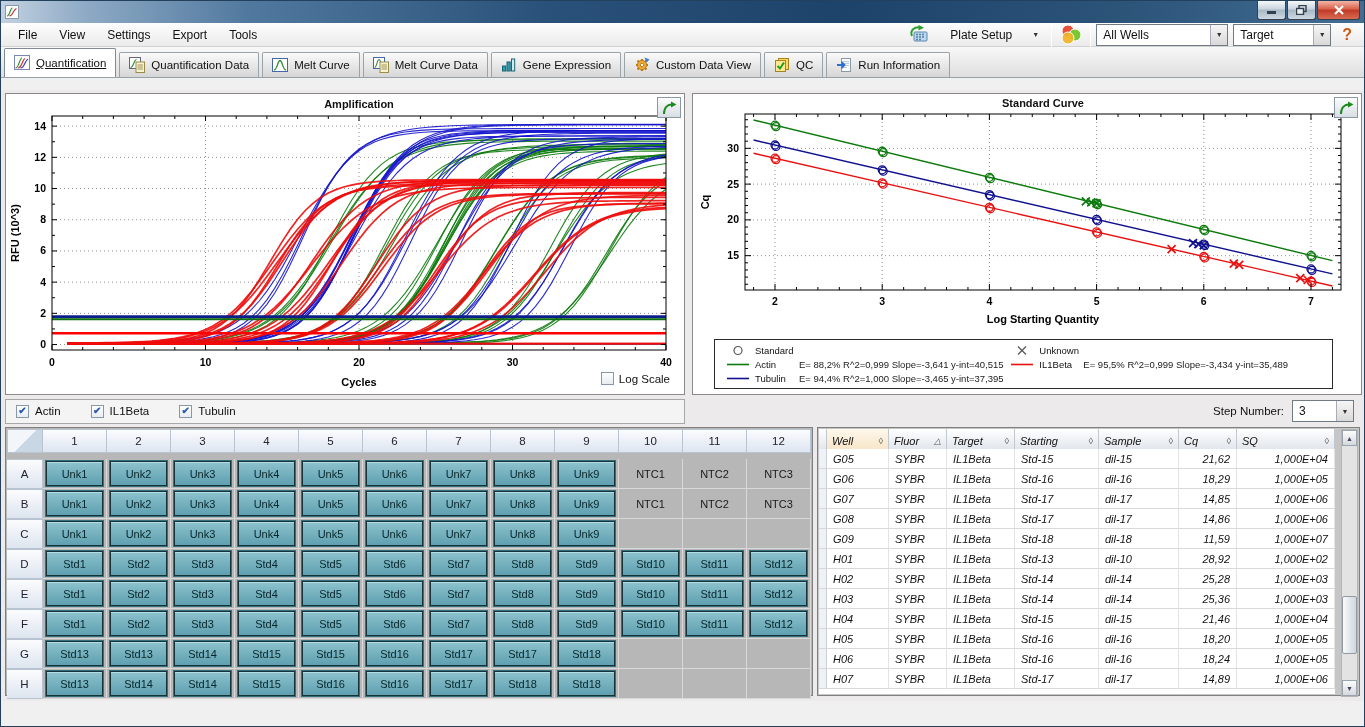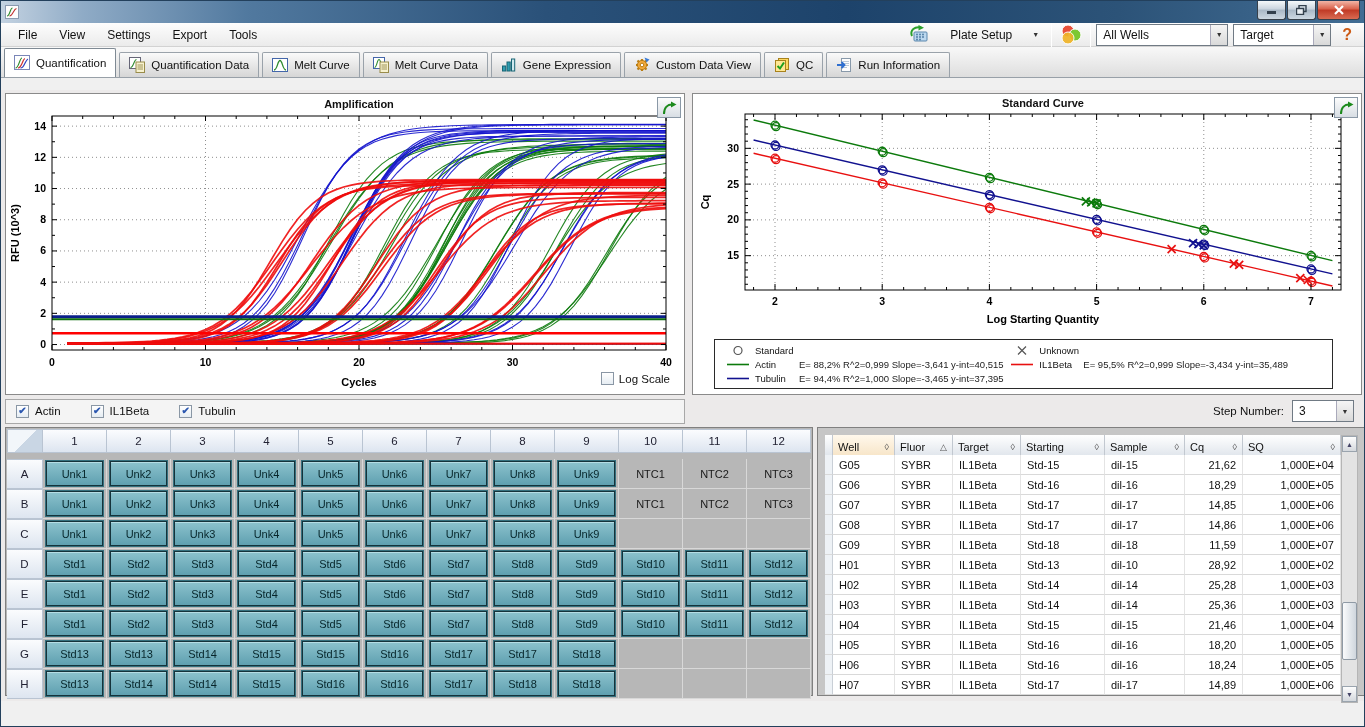--- a/index.html
+++ b/index.html
@@ -22,21 +22,21 @@
   .tbtn{display:flex;align-items:center;gap:20px;padding:3px 6px;border:1px solid transparent;font-size:12px;}
   .sep{width:1px;height:24px;background:#cfcfcf;border-right:1px solid #fff;}
   .select{height:22px;background:#fff;border:1px solid #707a84;display:flex;align-items:center;font-size:12px;}
   .select .val{padding:0 6px;flex:1;}
   .select .arrowbox{width:17px;height:20px;background:linear-gradient(#f5f5f5,#d9d9d9);border-left:1px solid #aab;display:flex;align-items:center;justify-content:center;font-size:7px;color:#333;}
   .help{font-size:16px;font-weight:bold;color:#cc5a14;padding:0 6px;}
   
   .tabbar{height:31px;background:linear-gradient(#f8f8f8,#dedede);border-bottom:1px solid #98a0a8;display:flex;align-items:flex-end;padding:0 3px;gap:3px;}
   .tab{display:flex;align-items:center;gap:6px;height:25px;padding:0 9px;border:1px solid #9aa2aa;border-bottom:none;
     border-radius:2px 2px 0 0;background:linear-gradient(#fafafa,#d6d6d6);font-size:11.5px;white-space:nowrap;}
-  .tab.active{height:29px;background:#fff;border-color:#7f8a94;}
+  .tab.active{height:29px;background:#fff;border-color:#7f8a94;text-decoration:underline;}
   .tabicon{display:flex;width:16px;height:16px;}
   
   .content{position:absolute;top:89px;bottom:25px;left:0;right:0;background:#eceaea;}
   .charts{display:flex;gap:7px;padding:3px 4px 0 4px;}
   .panel{position:relative;background:#fff;border:1px solid #8a8a8a;height:302px;}
   #amp-panel{width:680px;}
   #std-panel{flex:1;}
   svg text{font-family:"Liberation Sans",sans-serif;}
   .corner-btn{position:absolute;top:3px;right:3px;width:24px;height:21px;border:1px solid #8a98a6;
     background:linear-gradient(#fcfcfc,#d8dee4);display:flex;align-items:center;justify-content:center;}
@@ -62,21 +62,21 @@
   .plategrid{display:grid;grid-template-columns:36px repeat(12,64px);grid-auto-rows:30px;}
   .plategrid .hrow{height:24px;}
   .pc{display:flex;align-items:center;justify-content:center;font-size:11.5px;}
   .chead,.rhead{background:linear-gradient(#fbfcfe,#dde5f0);border:1px solid #b9c4d2;border-left:none;color:#223;}
   .corner{background:linear-gradient(135deg,#f2f6fa 50%,#c9d6e4 50%);border:1px solid #b9c4d2;}
   .pcell{background:#b7b7b7;border-right:1px solid #d8d8d8;border-bottom:1px solid #d8d8d8;display:flex;align-items:center;justify-content:center;}
   .wbtn{width:57px;height:25px;display:flex;align-items:center;justify-content:center;color:#07262b;
     background:linear-gradient(#8cc2cd,#5fa0b0);border:1px solid #15333b;box-shadow:0 0 0 1px #35707e, inset 0 1px 0 #b5dde4;}
   .ntc{color:#1a1a1a;}
   
-  .table-wrap{flex:1;background:#c6c6c6;border:1px solid #808080;display:flex;padding:7px;}
+  .table-wrap{flex:1;background:#c6c6c6;border:1px solid #808080;display:flex;padding:1px;font-style:italic;}
   .grid-table{width:516px;background:#fff;display:grid;grid-template-columns:8px 62px 58px 68px 84px 80px 58px 98px;grid-auto-rows:20px;align-content:start;}
   .th{height:24px;background:linear-gradient(#ffffff,#dde3ea);border-right:1px solid #c2c8d0;border-bottom:1px solid #aab2bc;
     display:flex;align-items:center;justify-content:space-between;padding:0 5px;font-size:11px;}
   .th.gut{padding:0;}
   .th.hl{box-shadow:inset 0 -3px 0 #f09e3a;background:linear-gradient(#fff8ec,#f6e3c4);}
   .sortg{color:#555;font-size:9px;margin-left:3px;}
   .td{border-right:1px solid #e4e4e4;border-bottom:1px solid #d9d9d9;display:flex;align-items:center;padding:0 6px;font-size:11px;background:#fff;}
   .td.gut{background:#eef2f6;border-right:1px solid #c9cfd6;padding:0;}
   .td.num{justify-content:flex-end;}
   .vscroll{width:17px;margin-left:auto;background:#e3e3e3;border:1px solid #b5b5b5;display:flex;flex-direction:column;height:268px;}

